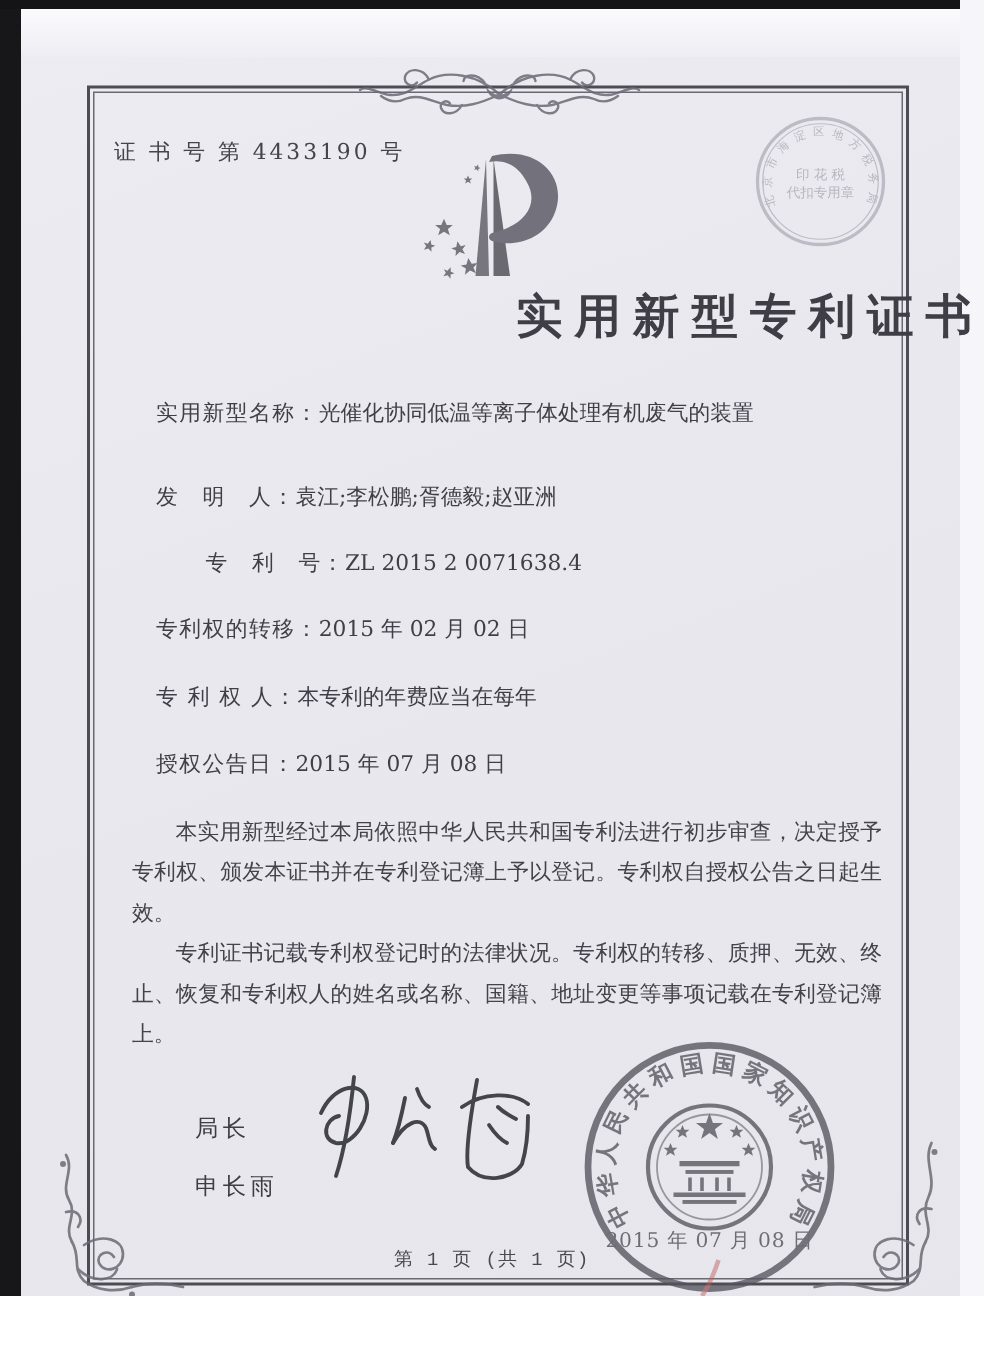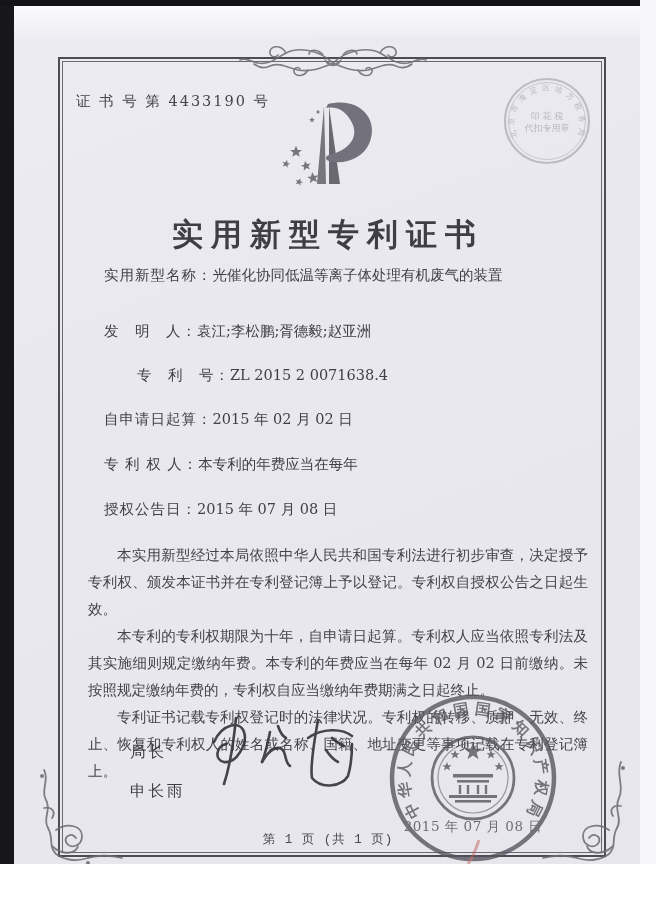--- a/index.html
+++ b/index.html
@@ -24,22 +24,22 @@
   .frame { position:absolute; left:58px; top:57px; width:548px; height:800px;
            border:2px solid #4d4c55; }
   .frame-inner { position:absolute; inset:2px; border:1px solid #6a6972; }
 
   .orn { position:absolute; color:#6b6a75; }
 
   .cert-number { position:absolute; left:76px; top:92px; font-size:14.5px; letter-spacing:2px; color:#45444c; }
 
   .logo { position:absolute; left:266px; top:94px; }
 
-  .title { position:absolute; left:0; top:190px; width:656px; text-align:center;
-           font-size:31px; font-weight:bold; letter-spacing:8px; color:#3f3e46;margin-top:24px; }
+  .title { position:absolute; left:0; top:190px; width:656px; text-align:right;
+           font-size:31px; font-weight:bold; letter-spacing:8px; color:#3f3e46; }
 
   .field { position:absolute; left:104px; font-size:14.5px; color:#403f47; white-space:nowrap; }
   .field .lbl { letter-spacing:1px; }
 
   .paras { position:absolute; left:88px; top:526px; width:500px; font-size:14.5px;
            line-height:27px; text-align:justify; color:#44434b;margin-top:16px; }
   .paras p { text-indent:2em; }
 
   .director { position:absolute; left:130px; top:742px; font-size:15.5px; letter-spacing:3px; color:#3e3d45; }
   .director div + div { margin-top:18px; }
@@ -132,32 +132,31 @@
   <div class="field" style="top:266px;">
     <span class="lbl">实用新型名称：</span><span>光催化协同低温等离子体处理有机废气的装置</span>
   </div>
   <div class="field" style="top:322px;">
     <span class="lbl">发　明　人：</span><span>袁江;李松鹏;胥德毅;赵亚洲</span>
   </div>
   <div class="field" style="top:366px;margin-left:33px;">
     <span class="lbl">专　利　号：</span><span>ZL 2015 2 0071638.4</span>
   </div>
   <div class="field" style="top:410px;">
-    <span class="lbl">自申请日起算：</span><span>2015 年 02 月 02 日</span>
+    <span class="lbl">专利权的转移：</span><span>2015 年 02 月 02 日</span>
   </div>
   <div class="field" style="top:455px;">
     <span class="lbl">专 利 权 人：</span><span>本专利的年费应当在每年</span>
   </div>
   <div class="field" style="top:500px;">
     <span class="lbl">授权公告日：</span><span>2015 年 07 月 08 日</span>
   </div>
 
   <div class="paras">
     <p>本实用新型经过本局依照中华人民共和国专利法进行初步审查，决定授予专利权、颁发本证书并在专利登记簿上予以登记。专利权自授权公告之日起生效。</p>
-    <p>本专利的专利权期限为十年，自申请日起算。专利权人应当依照专利法及其实施细则规定缴纳年费。本专利的年费应当在每年 02 月 02 日前缴纳。未按照规定缴纳年费的，专利权自应当缴纳年费期满之日起终止。</p>
     <p>专利证书记载专利权登记时的法律状况。专利权的转移、质押、无效、终止、恢复和专利权人的姓名或名称、国籍、地址变更等事项记载在专利登记簿上。</p>
   </div>
 
   <div class="director">
     <div>局长</div>
     <div>申长雨</div>
   </div>
 
   <svg class="sig" width="165" height="95" viewBox="0 0 165 95">
     <g fill="none" stroke="#33333a" stroke-width="2.6" stroke-linecap="round" opacity="0.9">

